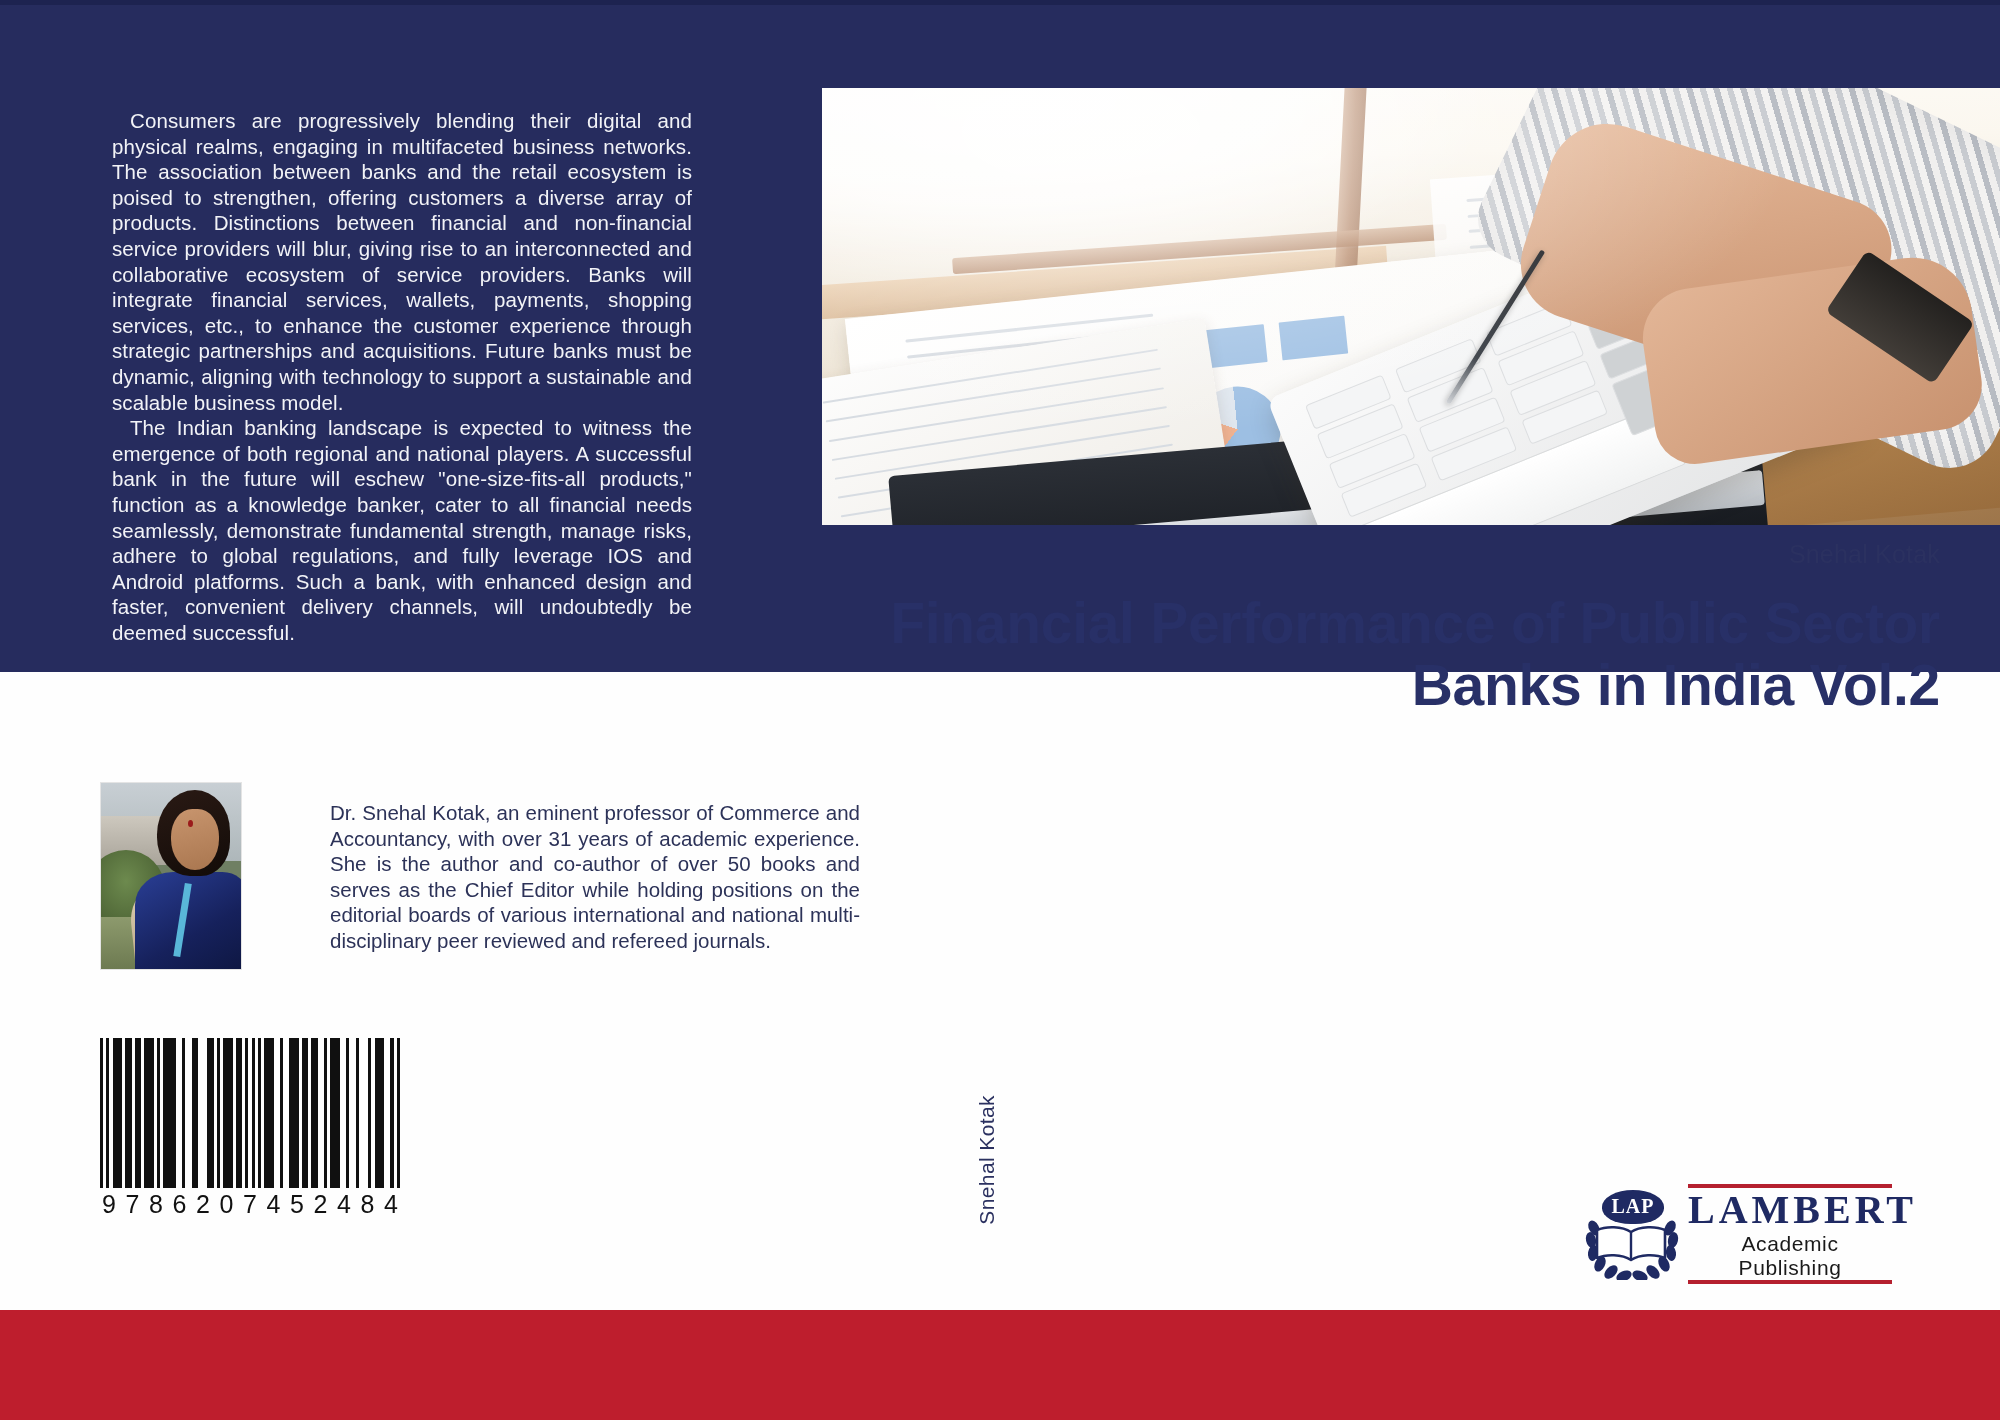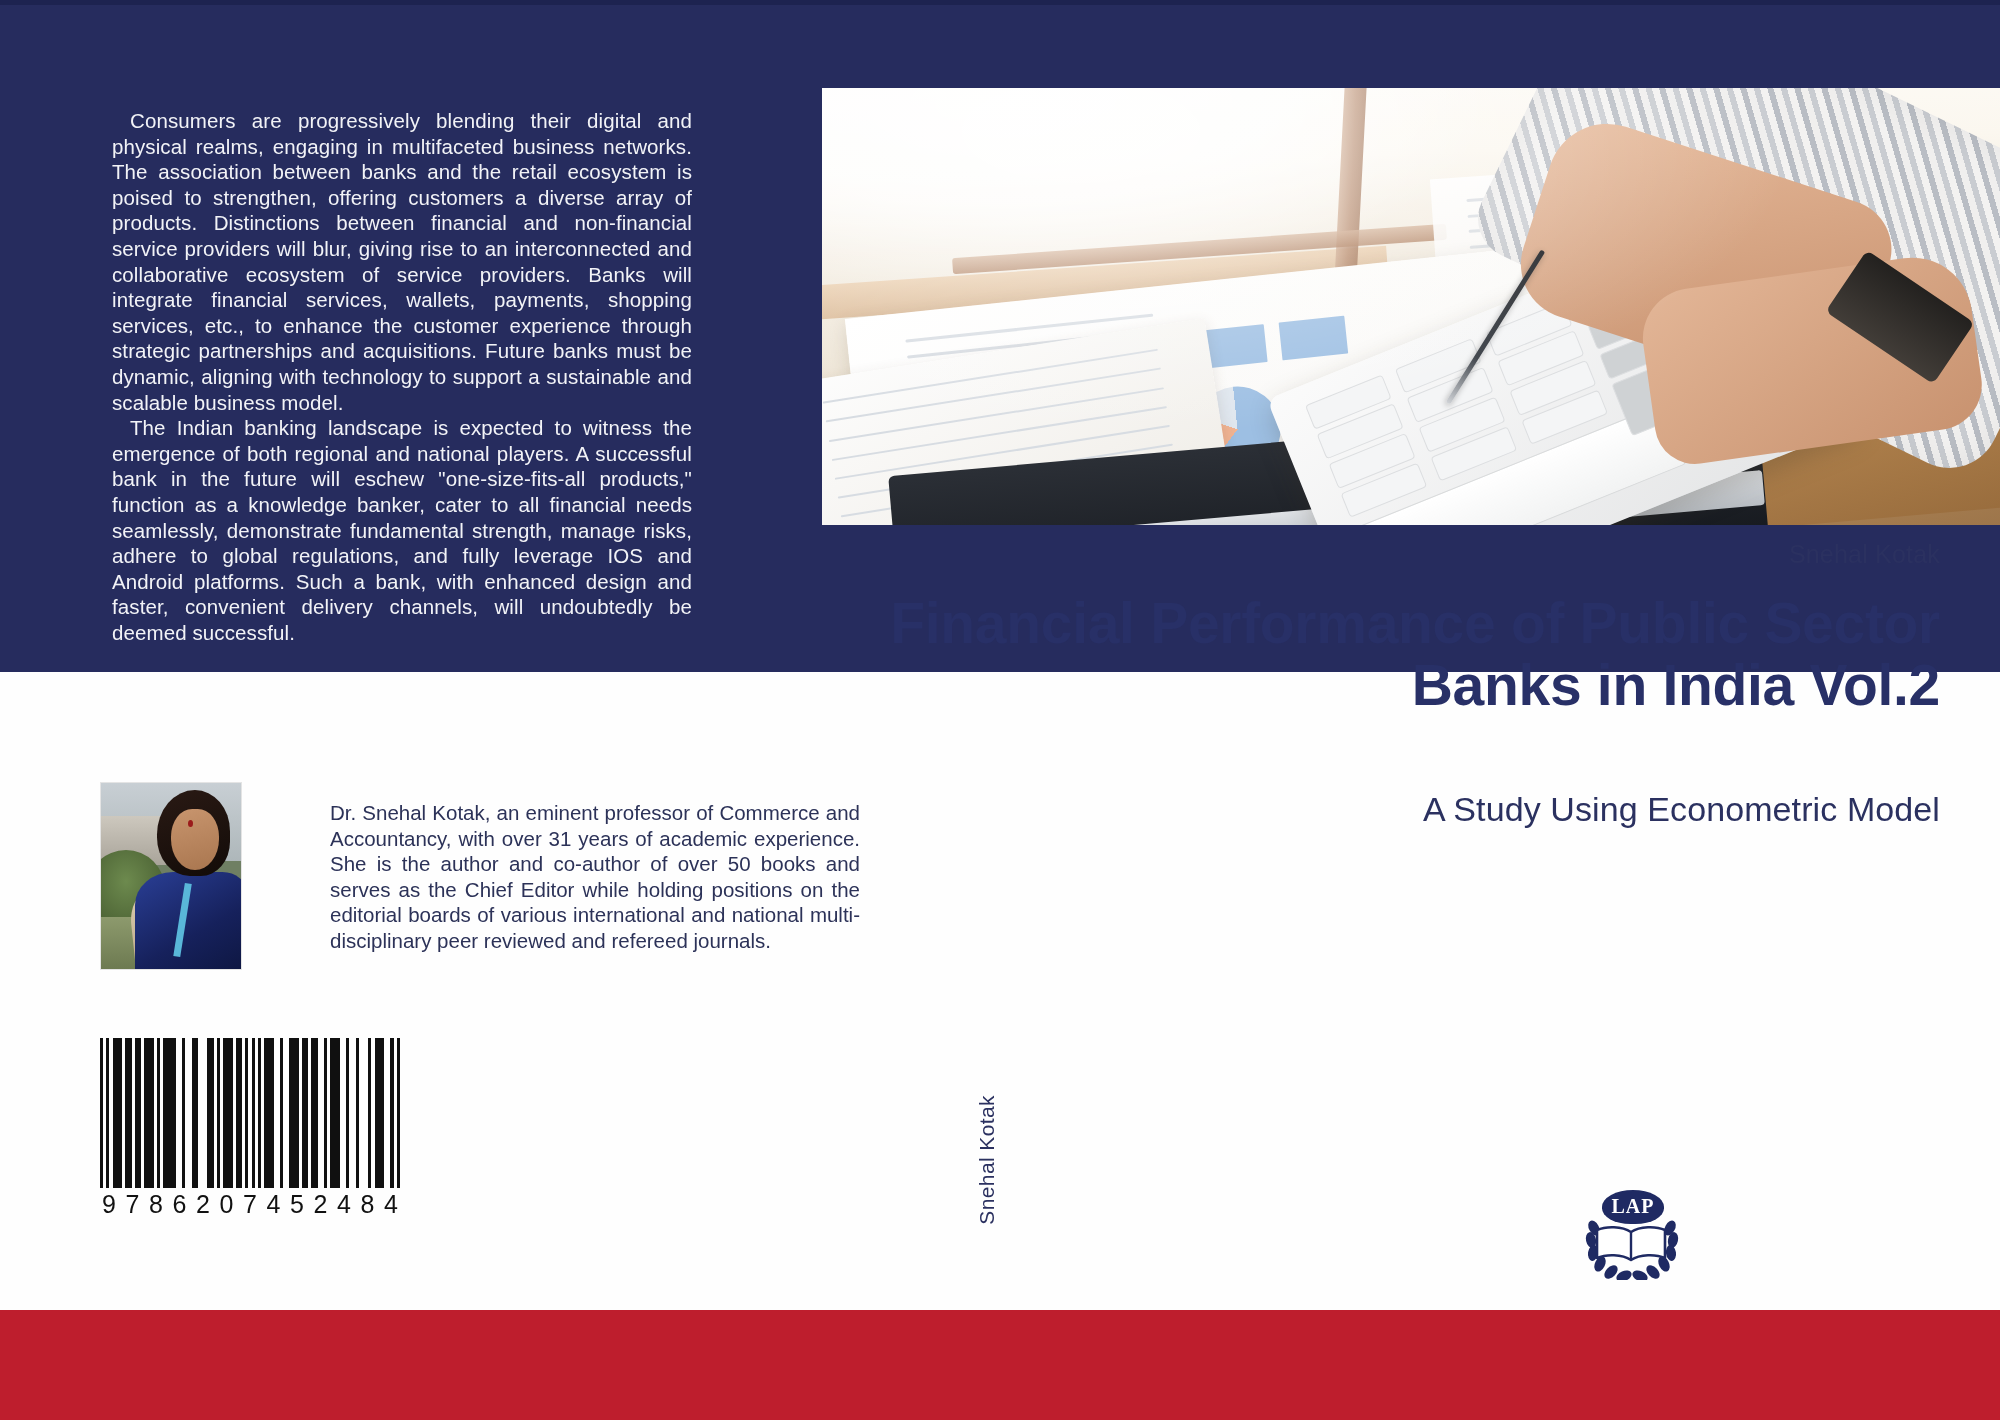--- a/index.html
+++ b/index.html
@@ -349,21 +349,20 @@
     <div class="ph-hand2"></div>
     <div class="ph-watch"></div>
     <div class="ph-pen"></div>
     <div class="ph-haze"></div>
   </div>
 
   <div class="white-area"></div>
 
   <div class="author-top">Snehal Kotak</div>
   <div class="title">Financial Performance of Public Sector Banks in India Vol.2</div>
-  <div class="subtitle">A Study Using Econometric Model</div>
 
   <div class="spine-text">Snehal Kotak</div>
 
   <div class="author-photo">
     <div class="ap-sky"></div>
     <div class="ap-bld"></div>
     <div class="ap-bush"></div>
     <div class="ap-ground"></div>
     <div class="ap-sari2"></div>
     <div class="ap-sari"></div>
@@ -471,16 +470,22 @@
           <ellipse cx="69" cy="66" rx="5" ry="8" transform="rotate(-44 69 66)"></ellipse>
           <ellipse cx="56" cy="70" rx="5" ry="8" transform="rotate(-66 56 70)"></ellipse>
         </g>
       </svg>
       <div class="lap-badge">LAP</div>
       <svg class="book-ico" viewBox="0 0 74 40">
         <path d="M37 8 C28 2,12 2,3 6 L3 34 C12 30,28 30,37 36 C46 30,62 30,71 34 L71 6 C62 2,46 2,37 8 Z" fill="#ffffff" stroke="#1f2a63" stroke-width="2.6" stroke-linejoin="round"></path>
         <path d="M37 8 L37 36" stroke="#1f2a63" stroke-width="2.4"></path>
       </svg>
     </div>
+    <div class="logo-right">
+      <div class="rule"></div>
+      <div class="lam-word">LAMBERT</div>
+      <div class="acad-word">Academic Publishing</div>
+      <div class="rule"></div>
+    </div>
   </div>
 
   <div class="red-bar"></div>
 </div>
 
 </body></html>

